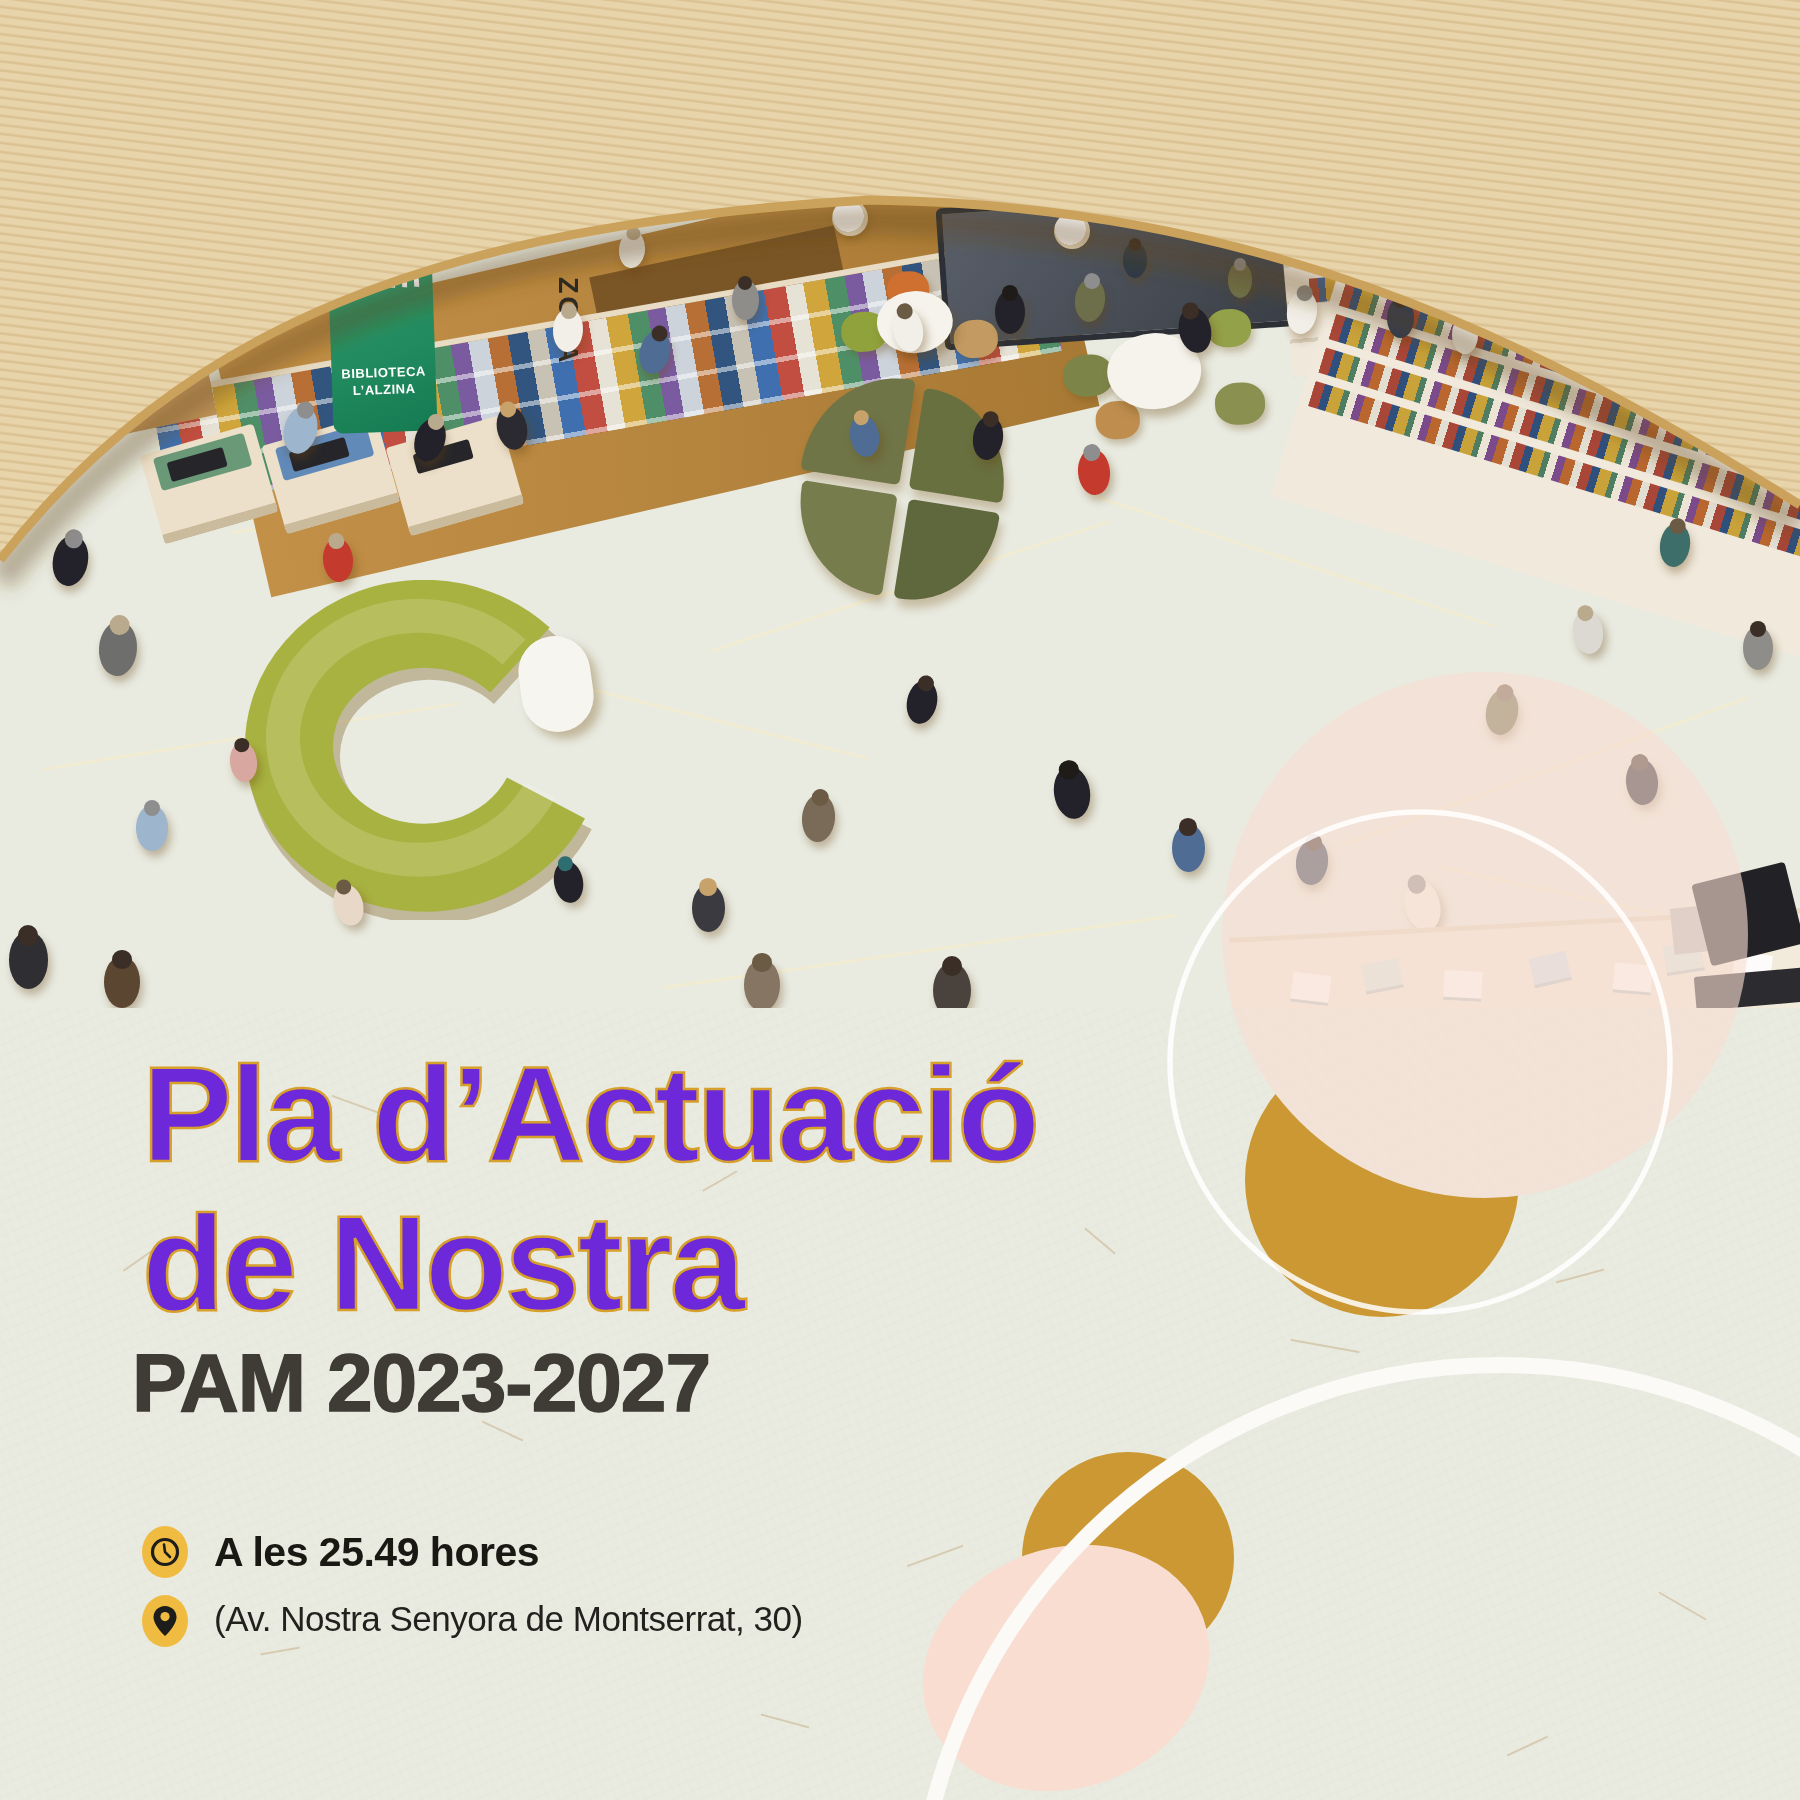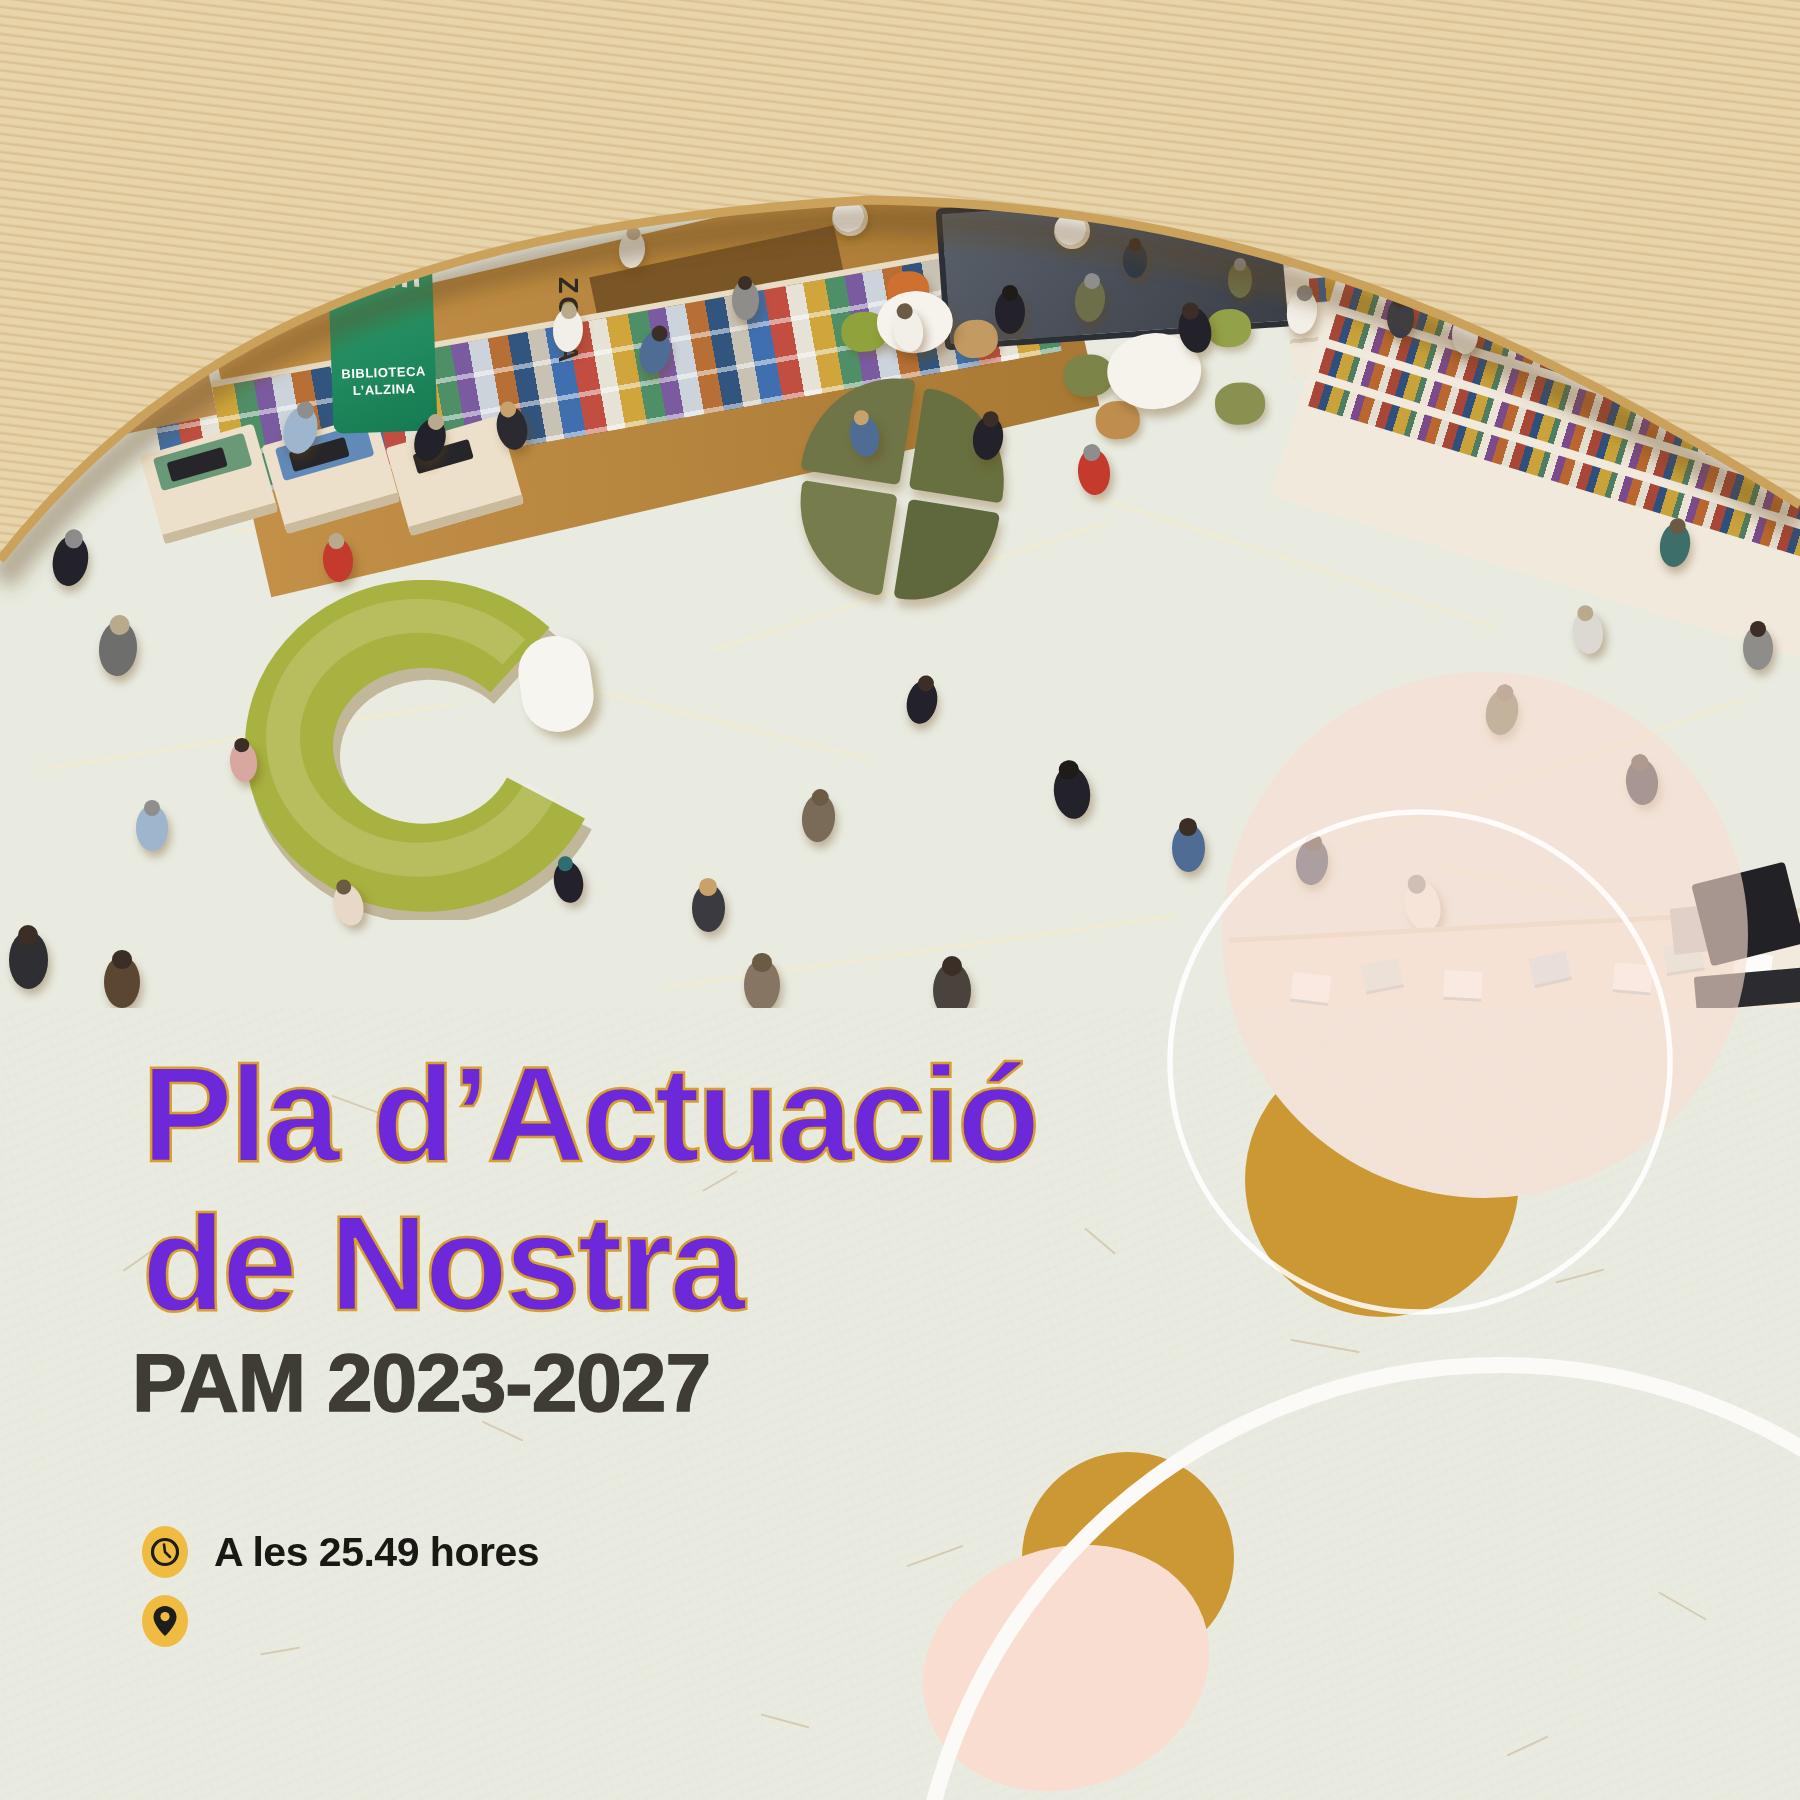--- a/index.html
+++ b/index.html
@@ -470,16 +470,17 @@
   </div>
 
   <div class="detail-row top-align" style="top:1591px;">
     <div class="d-icon" style="margin-top:4px;">
       <svg width="28" height="34" viewBox="0 0 28 34">
         <path d="M14,2 C7.4,2 2.5,7 2.5,13.2 C2.5,20 11,29.5 14,32 C17,29.5 25.5,20 25.5,13.2 C25.5,7 20.6,2 14,2 Z" fill="#1d1d1b"></path>
         <circle cx="14" cy="12.6" r="4.6" fill="#efbc41"></circle>
       </svg>
     </div>
     <div>
+      <div class="d-note">(Av. Nostra Senyora de Montserrat, 30)</div>
     </div>
   </div>
 
 </div>
 
 </body></html>

